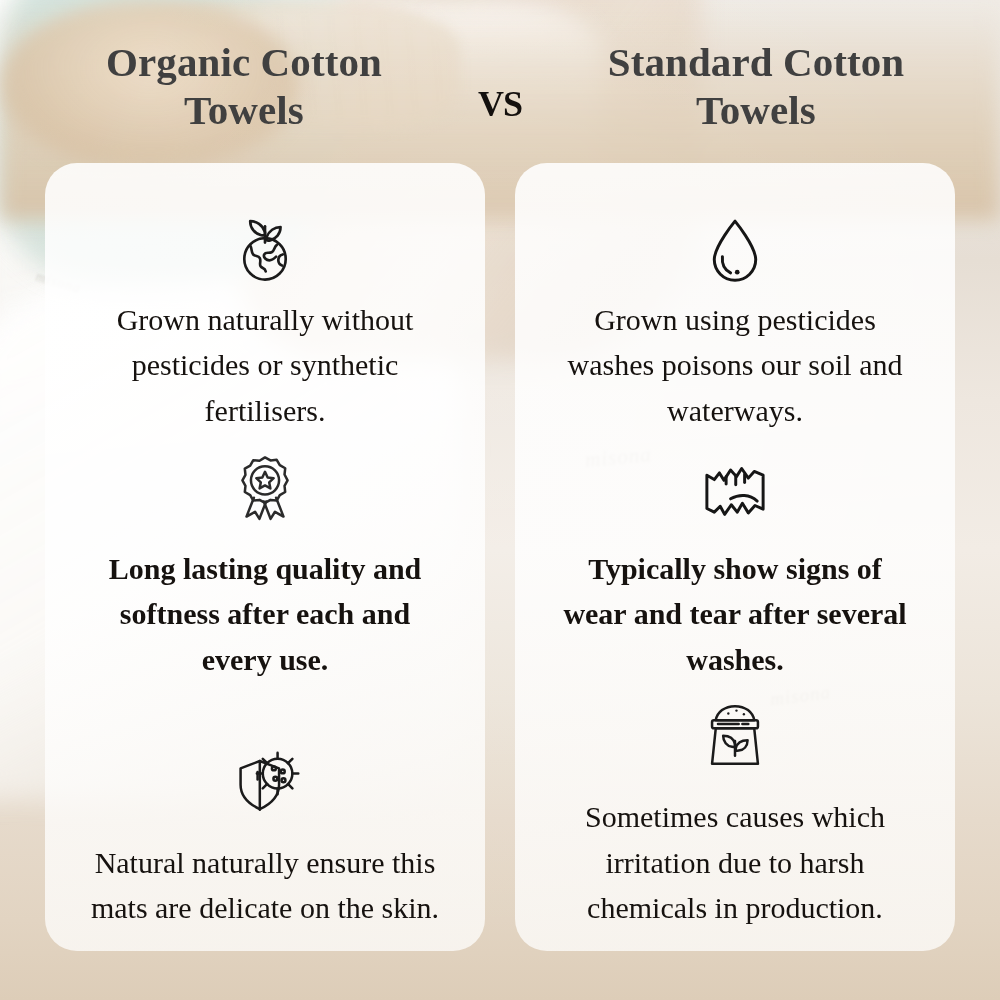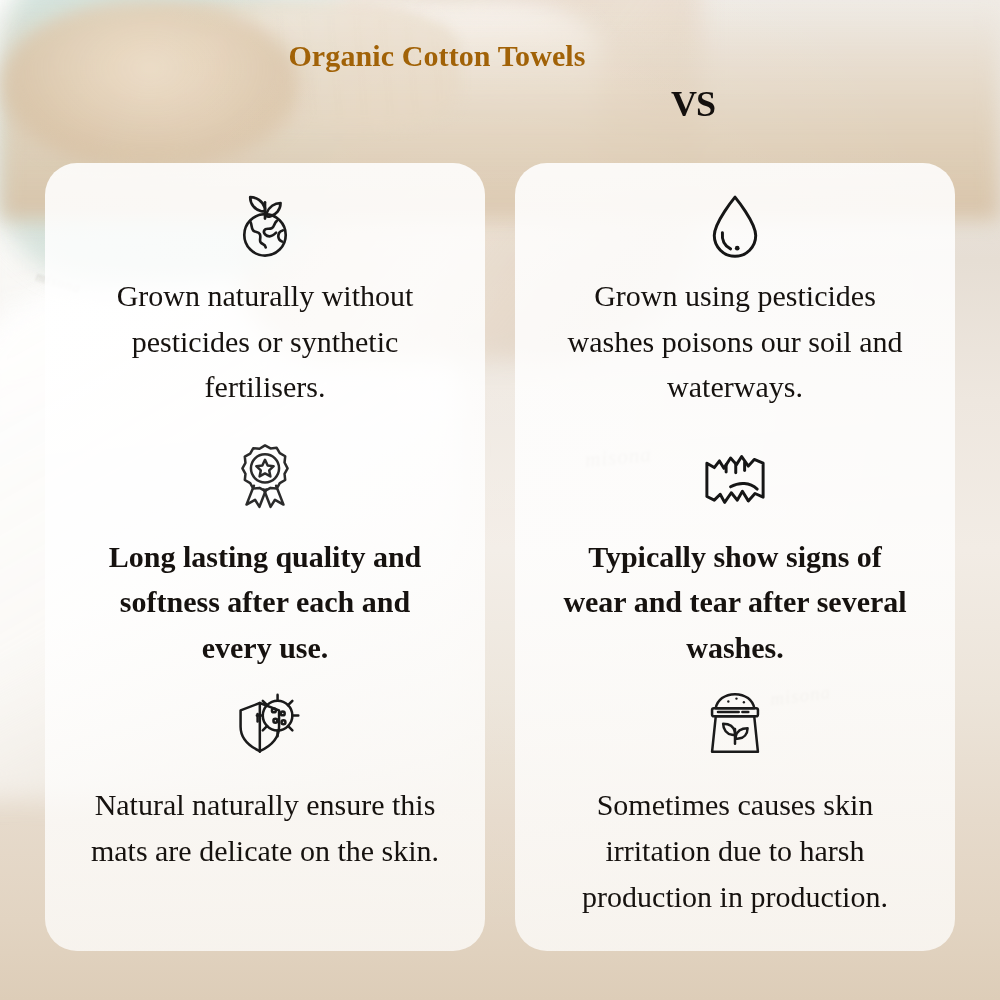--- a/index.html
+++ b/index.html
@@ -139,23 +139,23 @@
   .header {
     position:absolute; left:0; top:0; width:1000px; height:160px;
     display:flex; align-items:flex-start; justify-content:center;
     padding-top:38px;
   }
   .title {
     width:380px;
     text-align:center;
     font-family:"Liberation Serif", serif;
     font-weight:700;
-    font-size:30px;
+    font-size:41px;
     line-height:1.18;
-    color:#a16207;
+    color:#404040;
     letter-spacing:0.1px;
   }
   .title.left  { margin-right:6px; }
   .title.right { margin-left:6px; }
   .vs {
     width:120px;
     text-align:center;
     font-family:"Liberation Serif", serif;
     font-weight:700;
     font-size:36px;
@@ -175,21 +175,21 @@
     width:440px; height:100%;
     border-radius:32px;
     background:linear-gradient(175deg, rgba(255,255,255,0.88) 0%, rgba(255,255,255,0.82) 46%, rgba(253,252,250,0.78) 100%);
     display:flex; flex-direction:column;
     padding:26px 20px 20px;
   }
 
   .item {
     flex:1;
     display:flex; flex-direction:column;
-    align-items:center; justify-content:flex-start;
+    align-items:center; justify-content:flex-end;
   }
   .item + .item { margin-top:4px;gap:12px; }
 
   .icon {
     width:74px; height:74px;
     display:flex; align-items:center; justify-content:center;
     margin-bottom:10px;
   }
   .icon svg { display:block; width:100%; height:100%; }
 
@@ -221,20 +221,21 @@
   <div class="bg-layer bg-woven"></div>
   <div class="bg-layer bg-tan-disc"></div>
   <div class="bg-label l1">misona</div>
   <div class="bg-label l2">misona</div>
   <div class="bg-label l3">misona</div>
   <div class="bg-layer bg-soften"></div>
 
   <div class="header">
     <div class="title left">Organic Cotton Towels</div>
     <div class="vs">VS</div>
+    <div class="title right">Standard Cotton Towels</div>
   </div>
 
   <div class="cards">
 
     <div class="card">
 
       <div class="item">
         <div class="icon">
           <svg viewBox="0 0 100 100" fill="none" stroke="#1b1b1b" stroke-width="3.6" stroke-linecap="round" stroke-linejoin="round">
             <circle cx="50" cy="62" r="28"></circle>
@@ -316,19 +317,19 @@
             <path d="M27 35h28"></path>
             <path d="M60 35h8"></path>
             <circle cx="41" cy="21" r="1.6" fill="#1b1b1b" stroke="none"></circle>
             <circle cx="52" cy="17" r="1.6" fill="#1b1b1b" stroke="none"></circle>
             <circle cx="62" cy="22" r="1.6" fill="#1b1b1b" stroke="none"></circle>
             <path d="M50 78V58"></path>
             <path d="M50 62c-2-8-9-11-16-11 0 8 5 14 12 15 2 .3 3 .2 4-.2z"></path>
             <path d="M51 68c2-8 9-11 16-11 0 8-5 13-12 14-2 .3-3 .3-4-.1z"></path>
           </svg>
         </div>
-        <div class="item-text">Sometimes causes skin irritation due to harsh production in production.</div>
+        <div class="item-text">Sometimes causes which irritation due to harsh chemicals in production.</div>
       </div>
 
     </div>
 
   </div>
 </div>
 
 </body></html>

